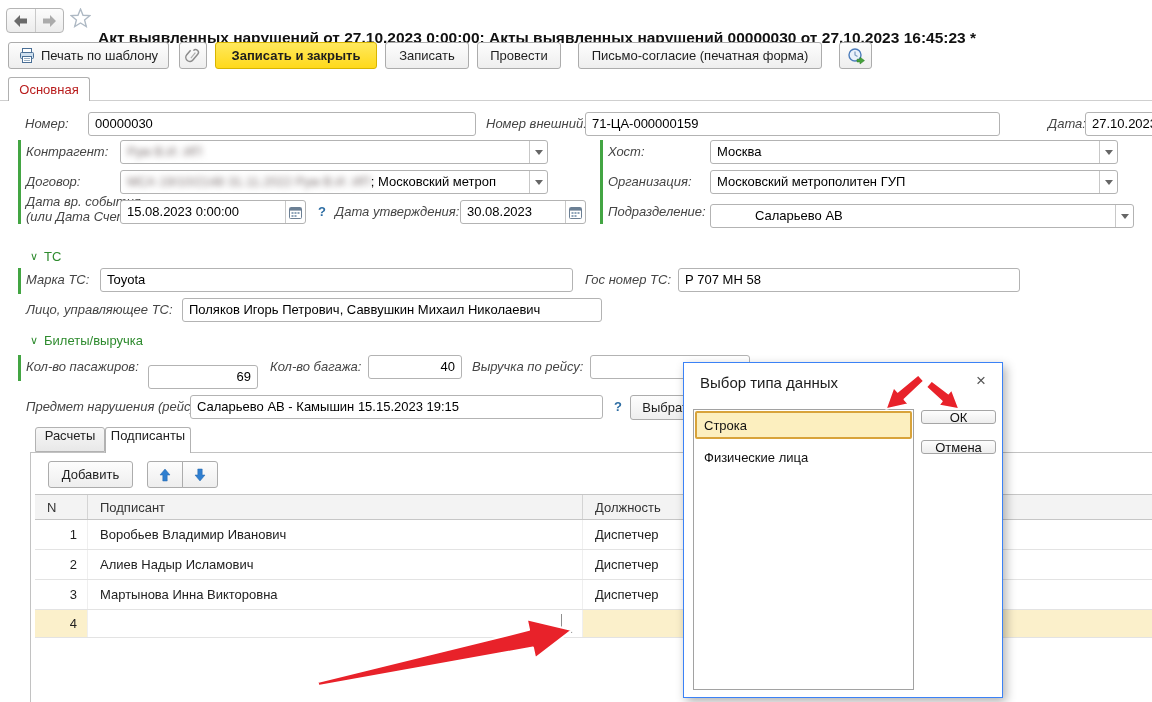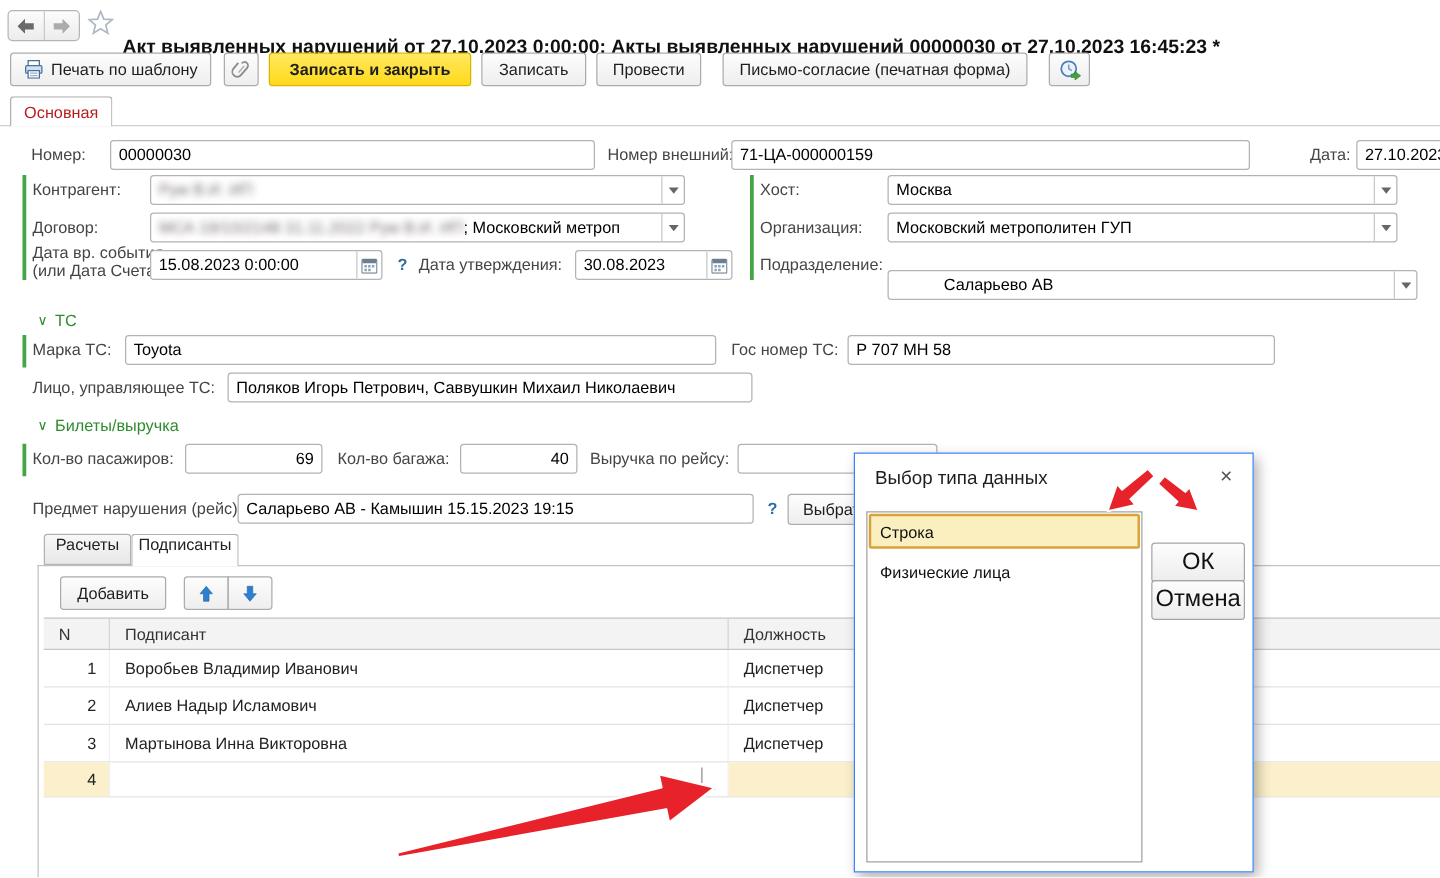--- a/index.html
+++ b/index.html
@@ -20,21 +20,21 @@
     border:1px solid #acacac; border-radius:3px; background:linear-gradient(#fdfdfd,#eeeeee);
     font-size:13px; color:#1e1e1e; white-space:nowrap; cursor:pointer; }
   .btn.yellow { background:linear-gradient(#ffe95e,#ffd91a); border-color:#d8b500; font-weight:600; }
 
   
   .tabline { position:absolute; left:0; top:100px; width:1152px; height:1px; background:#cfcfcf; z-index:1; }
   .tab-main { position:absolute; left:8px; top:77px; width:82px; height:24px; background:#fff;
     border:1px solid #b0b0b0; border-bottom:none; border-radius:3px 3px 0 0; z-index:2;
     display:flex; align-items:center; justify-content:center; font-size:13px; color:#b91c1c; cursor:pointer; }
 
-  .lbl { position:absolute; font-size:13px; color:#454545; line-height:24px; white-space:nowrap; }
+  .lbl { position:absolute; font-size:13px; color:#454545; line-height:24px; white-space:nowrap;font-style:italic; }
   .inp { position:absolute; height:24px; border:1px solid #b3b3b3; border-radius:3px; background:#fff;
     font-size:13px; line-height:22px; padding:0 6px; color:#000; white-space:nowrap; overflow:hidden; }
   .inp.right { text-align:right; }
   .combo { padding-right:22px; }
   .combo-btn { position:absolute; right:0; top:0; bottom:0; width:18px; border-left:1px solid #c8c8c8;
     display:flex; align-items:center; justify-content:center; cursor:pointer; }
   .tri { width:0; height:0; border-left:4px solid transparent; border-right:4px solid transparent; border-top:5px solid #666; }
   .cal-btn { position:absolute; right:0; top:0; bottom:0; width:20px; border-left:1px solid #c8c8c8;
     display:flex; align-items:center; justify-content:center; cursor:pointer; }
   .blurred { filter:blur(3px); color:#7a6f6f; }
@@ -68,22 +68,22 @@
   
   .dialog { position:absolute; left:683px; top:362px; width:320px; height:336px; background:#fff;
     border:1px solid #3b82f6; box-shadow:3px 4px 10px rgba(0,0,0,.3); z-index:30; }
   .d-title { position:absolute; left:16px; top:11px; font-size:15px; color:#1d1d1d; }
   .d-close { position:absolute; right:10px; top:7px; width:22px; height:22px; display:flex; align-items:center; justify-content:center;
     font-size:17px; color:#555; cursor:pointer; }
   .d-list { position:absolute; left:9px; top:46px; width:221px; height:281px; border:1px solid #a2a2a2; background:#fff; }
   .d-item-sel { margin:1px; height:28px; background:#fcefbf; border:2px solid #d8a33a; border-radius:2px;
     display:flex; align-items:center; padding-left:7px; font-size:13px; color:#111; cursor:pointer; }
   .d-item { margin-top:6px; height:24px; display:flex; align-items:center; padding-left:10px; font-size:13px; color:#111; cursor:pointer; }
-  .d-btn { position:absolute; left:237px; width:75px; height:32px; display:flex; align-items:center; justify-content:center;
-    border:1px solid #a5a5a5; border-radius:3px; background:linear-gradient(#fdfdfd,#ededed); font-size:19px; color:#111; cursor:pointer;margin-top:24px; }
+  .d-btn { position:absolute; left:237px; width:75px; height:14px; display:flex; align-items:center; justify-content:center;
+    border:1px solid #a5a5a5; border-radius:3px; background:linear-gradient(#fdfdfd,#ededed); font-size:13px; color:#111; cursor:pointer; }
 
   .arrows { position:absolute; left:0; top:0; width:1152px; height:702px; z-index:40; pointer-events:none; }
 </style>
 </head>
 <body>
 
 <div class="screen">
 
   <div class="navgrp">
     <div class="navbtn">
@@ -211,21 +211,21 @@
       </span>
   </div>
   <div class="lbl" style="left:608px; top:170px;">Организация:</div>
   <div class="inp combo" style="left:710px; top:170px; width:408px;">
     <span>Московский метрополитен ГУП</span>
     <span class="combo-btn">
         <span class="tri"></span>
       </span>
   </div>
   <div class="lbl" style="left:608px; top:200px;">Подразделение:</div>
-  <div class="inp combo" style="left:710px; top:216px; width:424px;padding-left:44px;">
+  <div class="inp combo" style="left:710px; top:204px; width:424px;padding-left:44px;">
     <span>Саларьево АВ</span>
     <span class="combo-btn">
         <span class="tri"></span>
       </span>
   </div>
 
   <div class="sect" style="left:30px; top:249px;">
     <span class="chev">∨</span>
     <span>ТС</span>
   </div>
@@ -236,21 +236,21 @@
   <div class="inp" style="left:678px; top:268px; width:342px;">Р 707 МН 58</div>
   <div class="lbl" style="left:26px; top:298px;">Лицо, управляющее ТС:</div>
   <div class="inp" style="left:182px; top:298px; width:420px;">Поляков Игорь Петрович, Саввушкин Михаил Николаевич</div>
 
   <div class="sect" style="left:30px; top:333px;">
     <span class="chev">∨</span>
     <span>Билеты/выручка</span>
   </div>
   <div class="gbar" style="left:18px; top:355px; height:26px;"></div>
   <div class="lbl" style="left:26px; top:355px;">Кол-во пасажиров:</div>
-  <div class="inp right" style="left:148px; top:355px; width:110px;">69</div>
+  <div class="inp right" style="left:148px; top:365px; width:110px;">69</div>
   <div class="lbl" style="left:270px; top:355px;">Кол-во багажа:</div>
   <div class="inp right" style="left:368px; top:355px; width:94px;">40</div>
   <div class="lbl" style="left:472px; top:355px;">Выручка по рейсу:</div>
   <div class="inp" style="left:590px; top:355px; width:160px;"></div>
   <div class="lbl" style="left:26px; top:395px;">Предмет нарушения (рейс):</div>
   <div class="inp" style="left:190px; top:395px; width:413px;">Саларьево АВ - Камышин 15.15.2023 19:15</div>
   <div class="help" style="left:611px; top:395px;">?</div>
   <div class="btn" style="left:630px; top:395px; width:77px; height:25px;">
     <span>Выбрать</span>
   </div>

